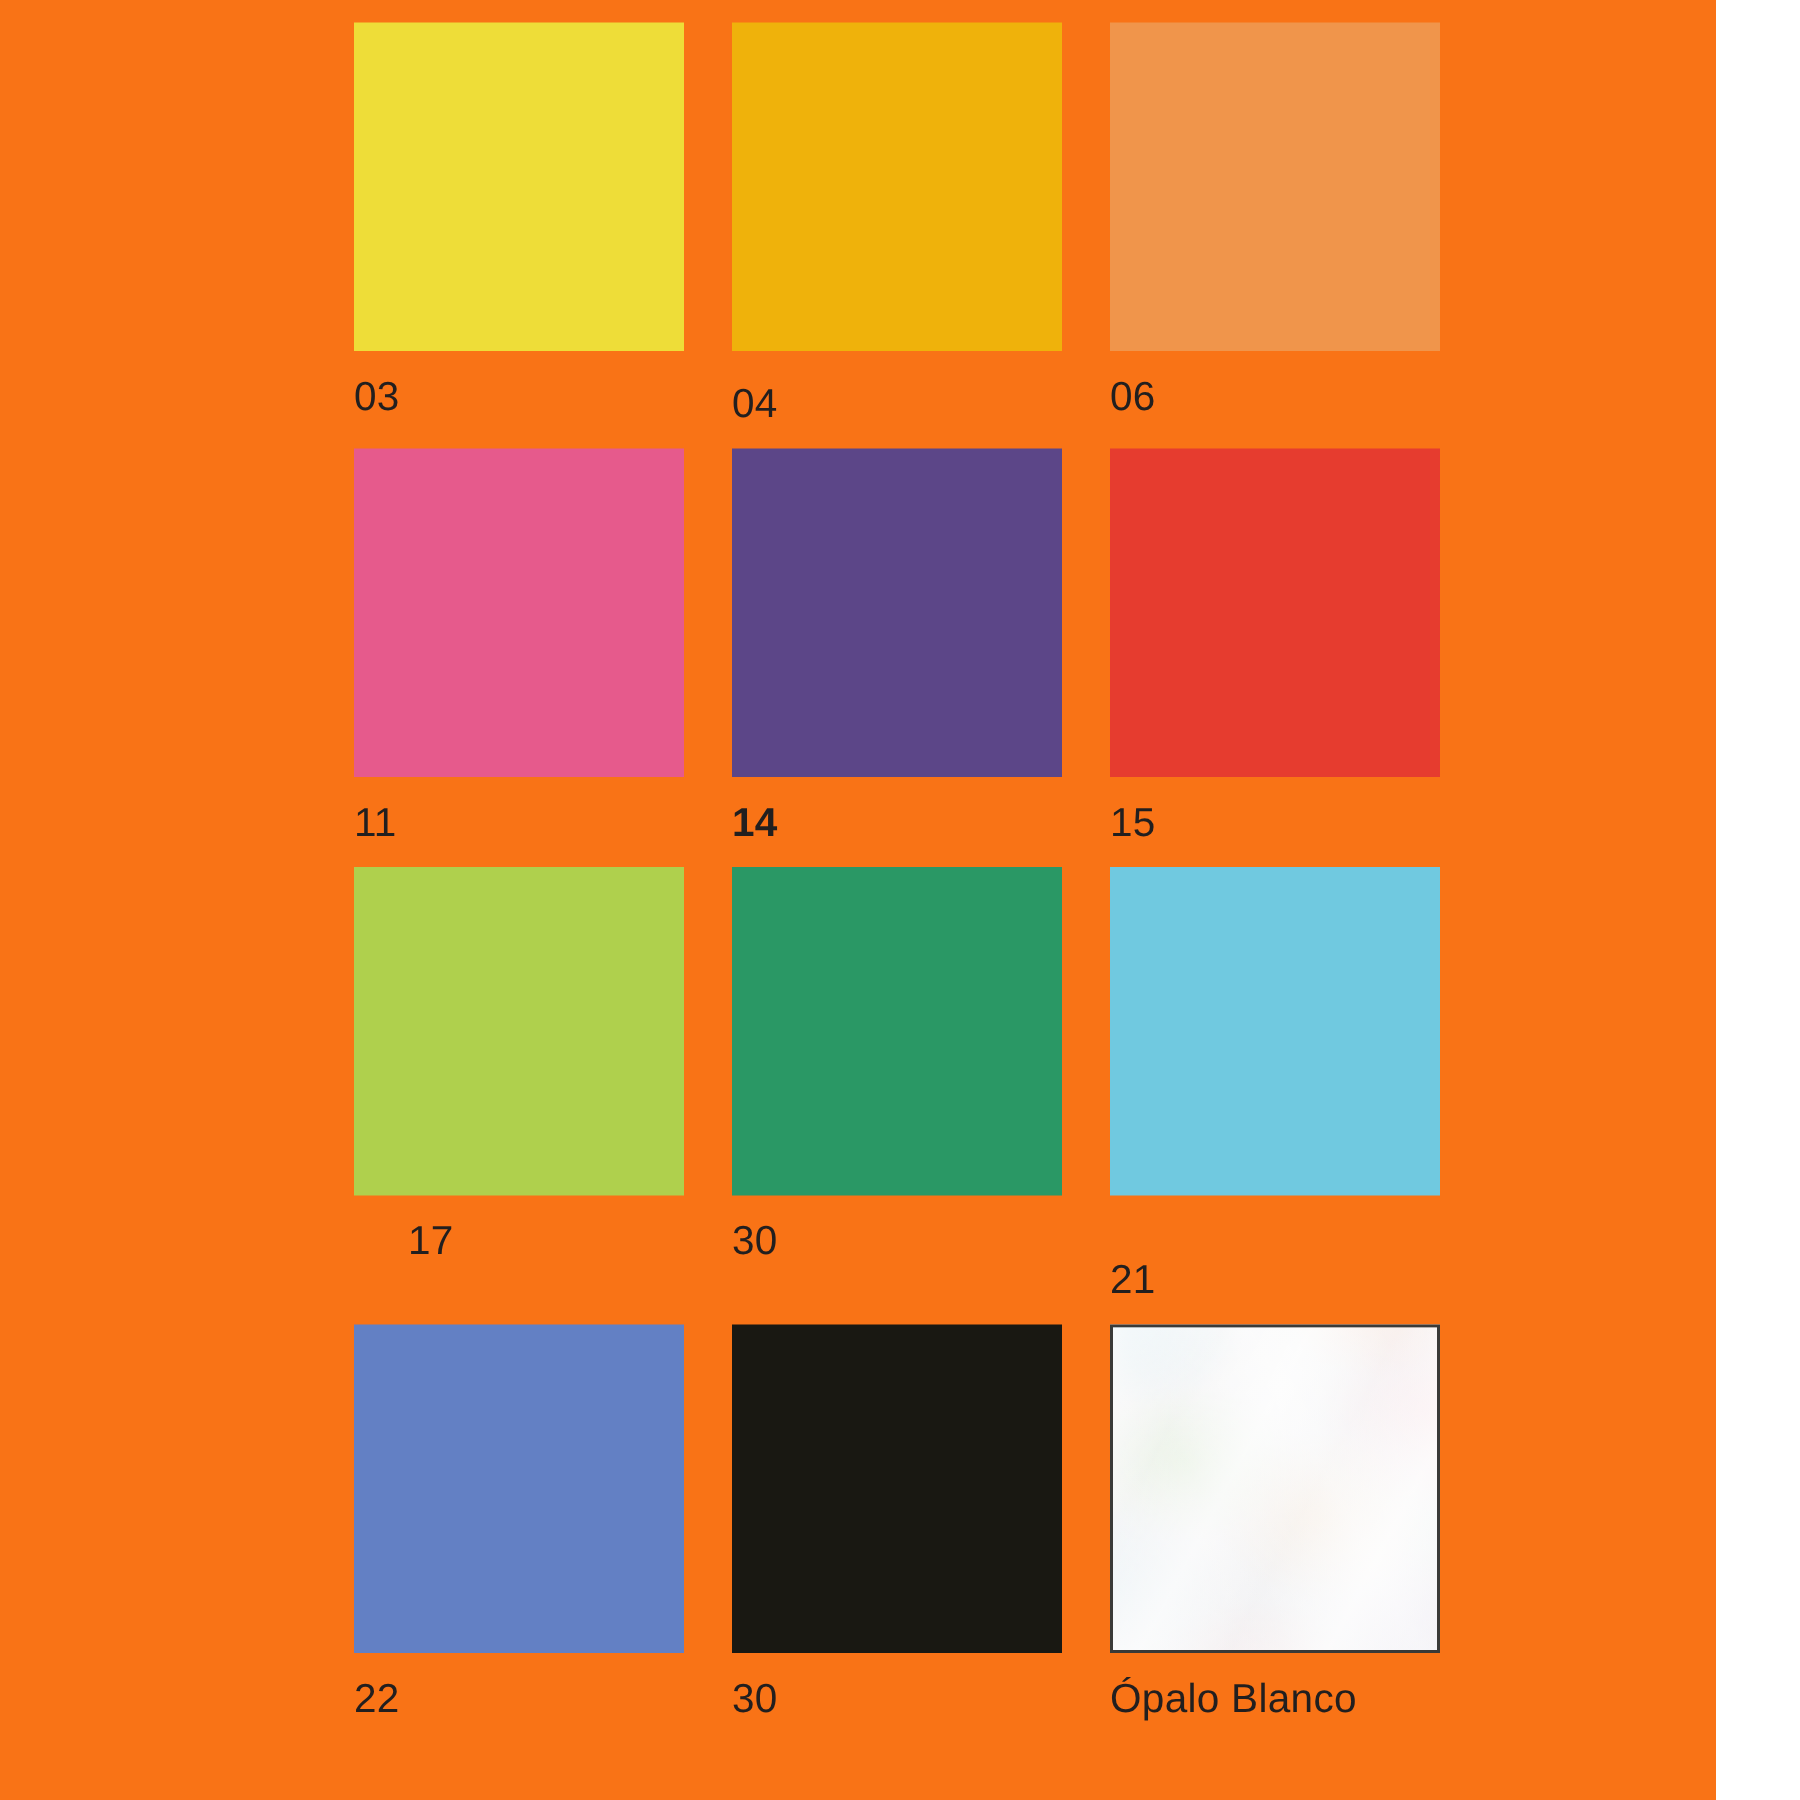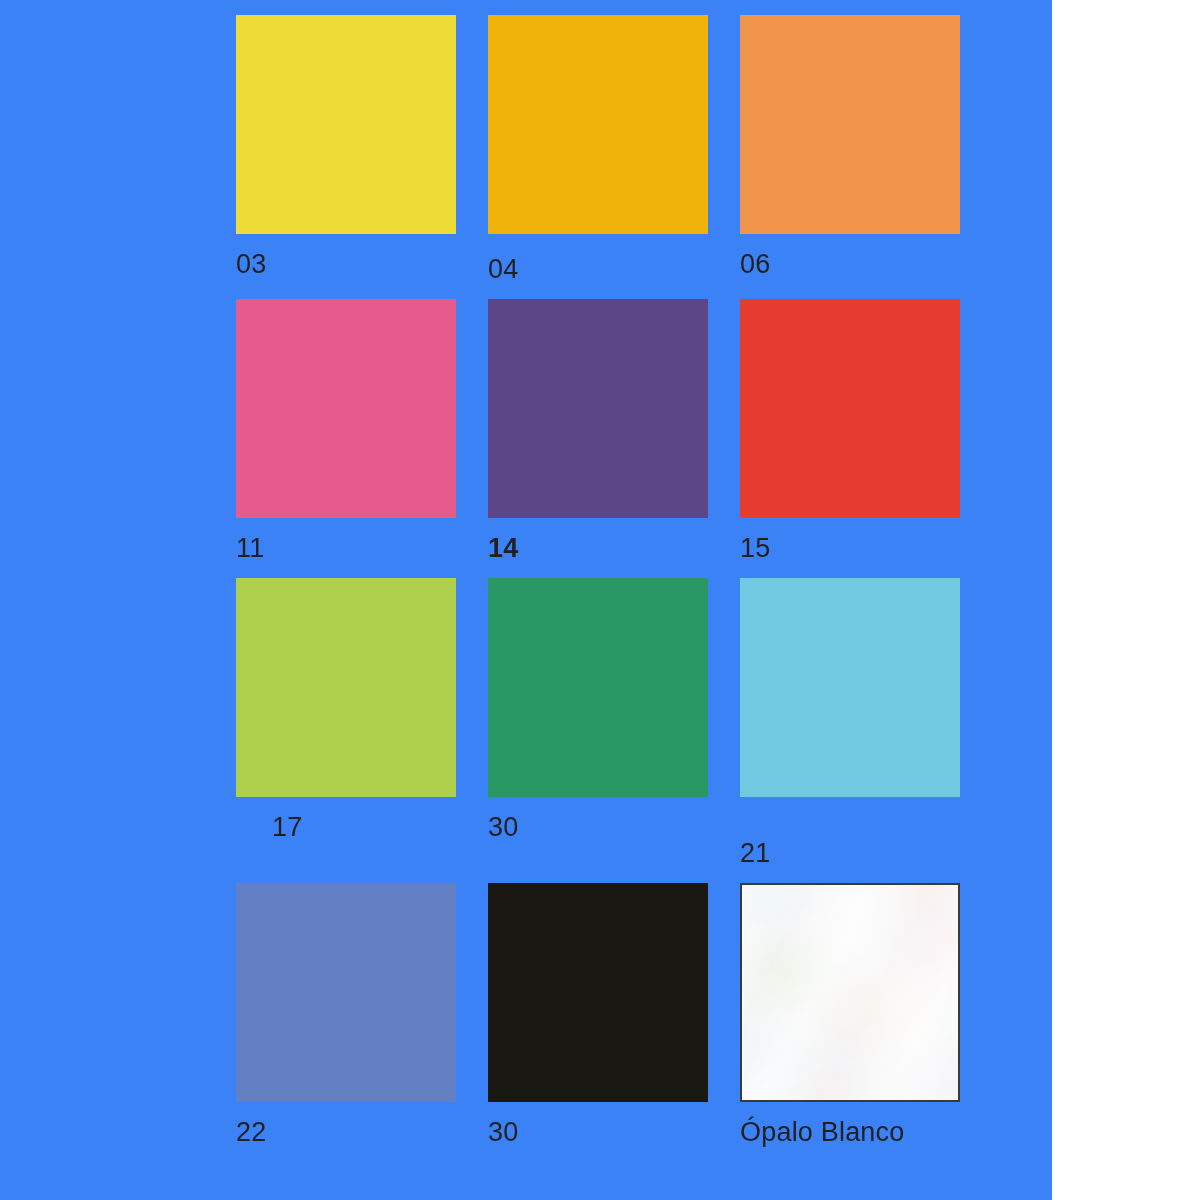--- a/index.html
+++ b/index.html
@@ -9,23 +9,23 @@
   body {
     width: 1200px;
     height: 1200px;
     background: #ffffff;
     font-family: "Liberation Sans", sans-serif;
     overflow: hidden;
   }
 
   .swatch-sheet {
     position: relative;
-    width: 1052px;
+    width: 1144px;
     height: 1200px;
-    background: #3b82f6;
+    background: #f97316;
   }
 
   .swatch-grid {
     position: absolute;
     left: 236px;
     top: 15px;
     width: 724px;
     display: grid;
     grid-template-columns: repeat(3, 220px);
     grid-template-rows: repeat(4, auto);

